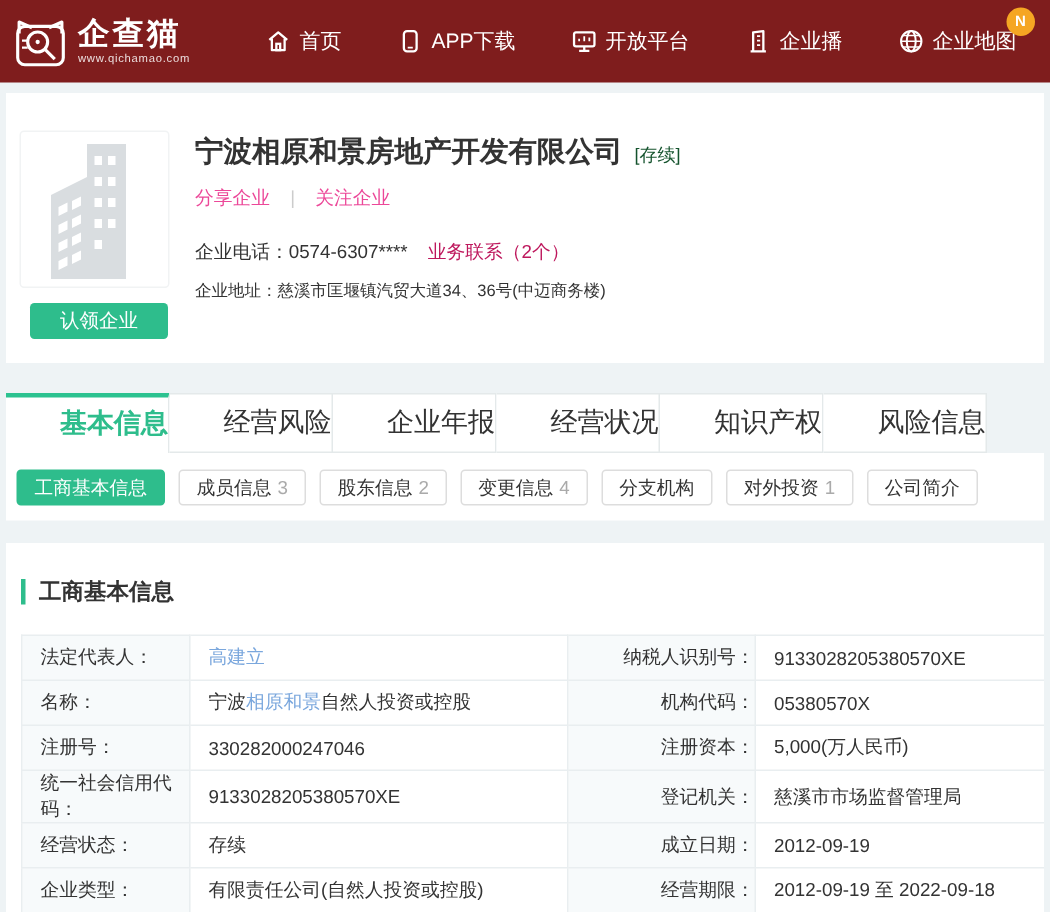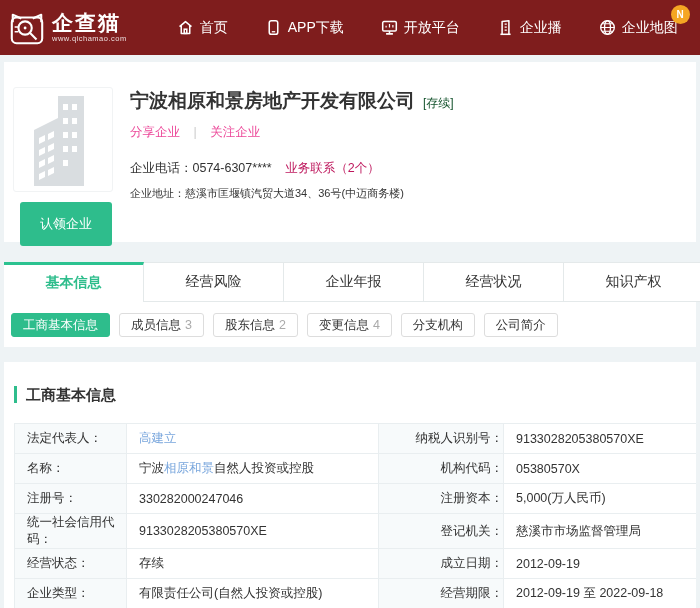--- a/index.html
+++ b/index.html
@@ -14,35 +14,35 @@
   .logo-name { font-size:21px; font-weight:bold; letter-spacing:2px; line-height:22px; }
   .logo-url { font-size:7.5px; opacity:.85; letter-spacing:.5px; }
   .nav-items { display:flex; align-items:center; margin-left:50px; }
   .nav-item { display:flex; align-items:center; margin-right:37px; font-size:14px; cursor:pointer; position:relative; white-space:nowrap; }
   .nav-item svg { margin-right:6px; display:block; }
   .nav-badge { position:absolute; top:-14px; right:-12px; width:19px; height:19px; background:#f5a623; border-radius:50%; color:#fff; font-size:10px; font-weight:bold; text-align:center; line-height:19px; }
 
   
   .header-card { margin:7px 4px 0; background:#fff; height:180px; position:relative; }
   .company-img { position:absolute; left:9px; top:25px; width:100px; height:105px; background:#fff; border:1px solid #f1f3f4; border-radius:3px; overflow:hidden; }
-  .claim-btn { position:absolute; left:16px; top:140px; width:92px; height:44px; background:#2ebd8c; color:#fff; border:none; border-radius:3px; font-size:13px; cursor:pointer; font-family:Liberation Serif, serif; }
+  .claim-btn { position:absolute; left:16px; top:140px; width:92px; height:24px; background:#2ebd8c; color:#fff; border:none; border-radius:3px; font-size:13px; cursor:pointer; font-family:Liberation Serif, serif; }
   .company-info { padding:26px 0 0 126px; }
   .title-row { display:flex; align-items:baseline; }
   .company-title { font-size:19px; font-weight:bold; color:#333; }
   .status-tag { font-size:12px; color:#14532d; margin-left:8px; }
   .links-row { margin-top:10px; font-size:12.5px; }
   .green-link { color:#ec4899; cursor:pointer; }
   .link-sep { color:#ccc; margin:0 10px; }
   .contact-row { margin-top:19px; font-size:12.5px; color:#333; }
   .addr-row { margin-top:9px; font-size:11px; color:#333; }
   .blue-link { color:#be185d; cursor:pointer; margin-left:10px; }
 
   
   .tabs { margin:20px 4px 0; display:flex; height:40px; }
-  .tab { width:140px; flex:none; background:#fff; text-align:center; font-size:14px; color:#333; line-height:37px; border-top:1px solid #e4e9ea; border-right:1px solid #e4e9ea; border-bottom:1px solid #e4e9ea; cursor:pointer; }
+  .tab { width:109px; flex:none; background:#fff; text-align:right; font-size:18px; color:#333; line-height:37px; border-top:1px solid #e4e9ea; border-right:1px solid #e4e9ea; border-bottom:1px solid #e4e9ea; cursor:pointer; }
   .tab.active { border-top:3px solid #2cc290; border-bottom:none; color:#2ebd8c; font-weight:bold; line-height:34px; }
 
   
   .subtabs { margin:0 4px 15px; background:#fff; height:45px; display:flex; align-items:center; padding-left:7px; }
   .pill { height:24px; line-height:22px; padding:0 11px; border:1px solid #ddd; border-radius:3px; background:#fff; font-size:12.5px; color:#333; margin-right:9px; cursor:pointer; white-space:nowrap; }
   .pill .cnt { color:#aaa; margin-left:4px; }
   .pill.active { background:#2ebd8c; border-color:#2ebd8c; color:#fff; }
 
   
   .content-card { margin:0 4px; background:#fff; height:246px; padding-top:24px; overflow:hidden; }
@@ -192,20 +192,21 @@
     <div class="tab">知识产权</div>
     <div class="tab">风险信息</div>
   </div>
 
   <div class="subtabs">
     <div class="pill active"><span>工商基本信息</span></div>
     <div class="pill"><span>成员信息</span><span class="cnt">3</span></div>
     <div class="pill"><span>股东信息</span><span class="cnt">2</span></div>
     <div class="pill"><span>变更信息</span><span class="cnt">4</span></div>
     <div class="pill"><span>分支机构</span></div>
+    <div class="pill"><span>对外投资</span><span class="cnt">1</span></div>
     <div class="pill"><span>公司简介</span></div>
   </div>
 
   <div class="content-card">
     <div class="section-title">工商基本信息</div>
 
     <table class="info">
       <tbody>
           <tr>
         <td class="lbl c1">法定代表人：</td>

